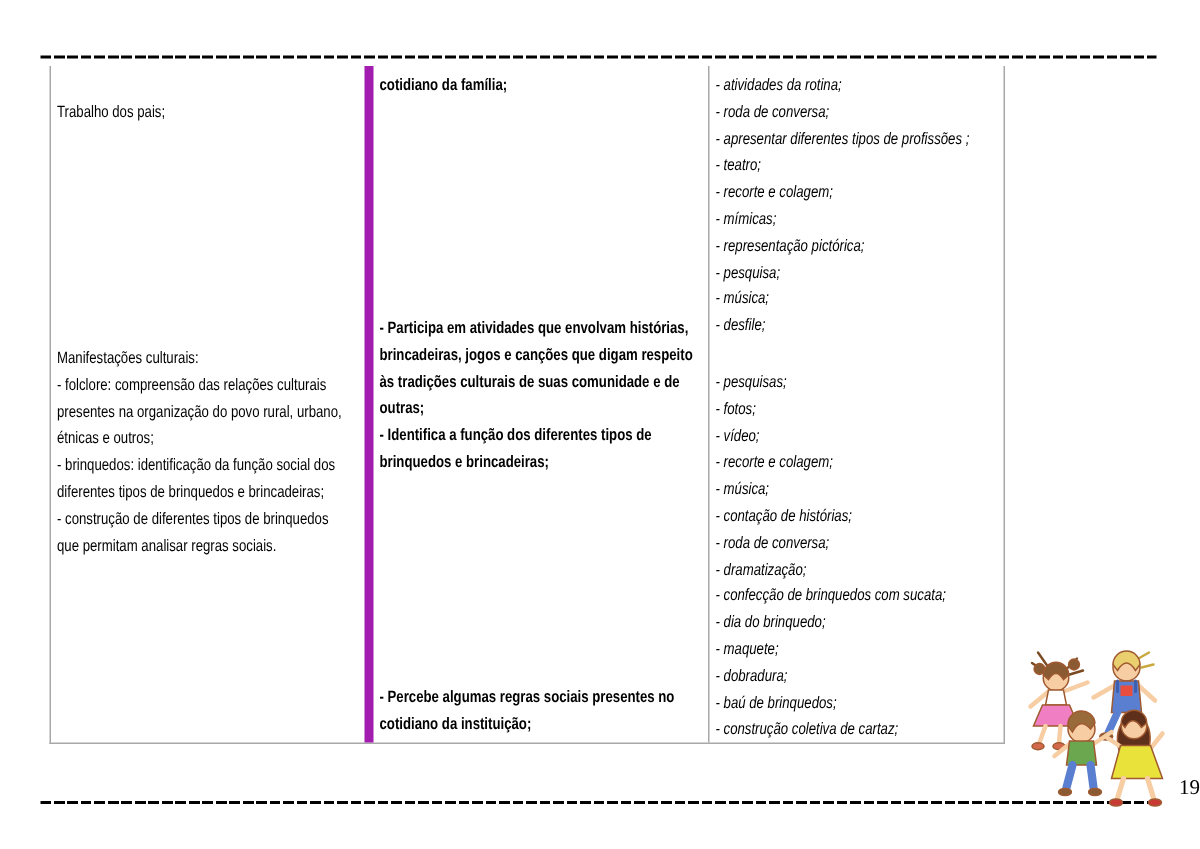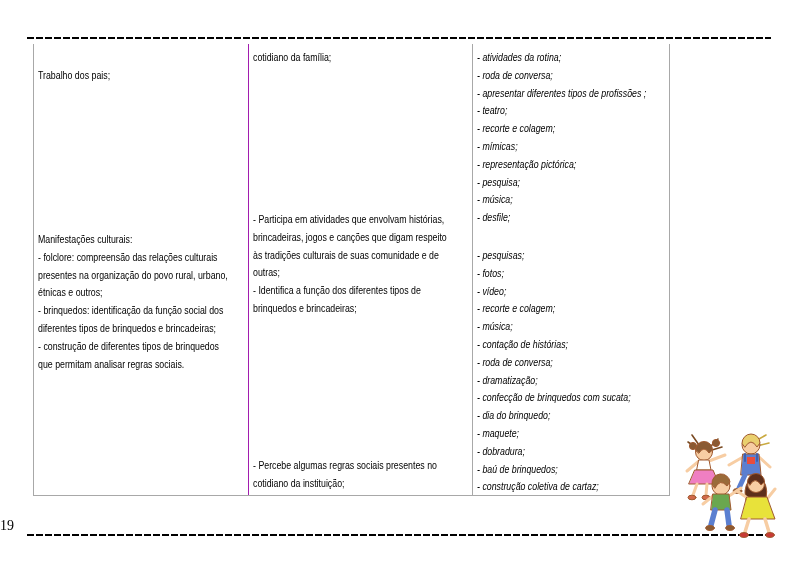--- a/index.html
+++ b/index.html
@@ -23,38 +23,38 @@
   .doc-table {
     position: absolute;
     left: 33px; top: 44px;
     width: 637px; height: 452px;
     border-left: 1px solid #a8a8a8;
     border-right: 1px solid #a8a8a8;
     border-bottom: 1px solid #a8a8a8;
     display: flex;
   }
   .col { position: relative; height: 100%; }
-  .col-1 { width: 215px; border-right: 1px solid #a21caf; }
-  .col-2 { width: 224px; border-right: 1px solid #a8a8a8; }
+  .col-1 { width: 215px; border-right: 6px solid #a21caf; }
+  .col-2 { width: 224px; border-right: 1px solid #a8a8a8; font-weight: bold; }
   .col-3 { flex: 1; font-style: italic; }
   .tblock {
     position: absolute;
     left: 4px;
     font-size: 11px;
     line-height: 17.8px;
     white-space: pre;
     transform: scaleX(0.8);
     transform-origin: 0 0;
     color: #000;
   }
   .page-number {
     position: absolute;
     top: 518px; left: 0;
     width: 800px;
-    text-align: left;
+    text-align: right;
     font-family: "Liberation Serif", serif;
     font-size: 14px;
     color: #000;
   }
   .clipart {
     position: absolute;
     left: 673px; top: 428px;
     width: 124px; height: 124px;
   }
 </style>

